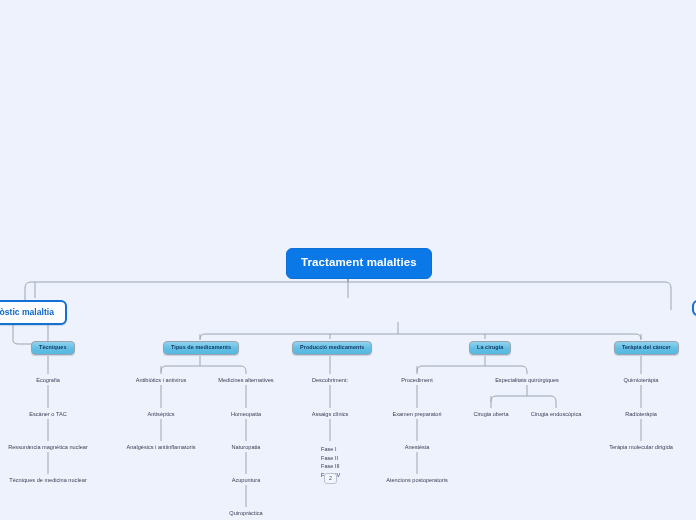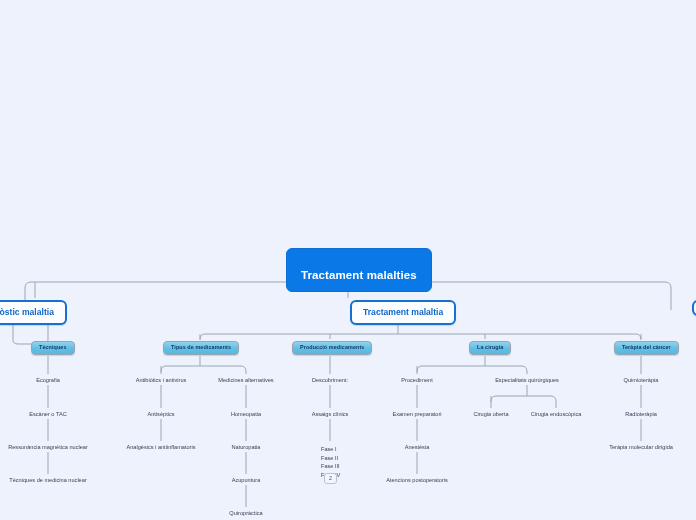--- a/index.html
+++ b/index.html
@@ -38,21 +38,21 @@
   }
 
   
   .n-root {
     background: #0b78e8;
     border: 1px solid #0b6fd6;
     border-radius: 6px;
     color: #ffffff;
     font-weight: bold;
     font-size: 11.5px;
-    padding: 21px 14px 9px 14px;
+    padding: 8px 14px 9px 14px;
     letter-spacing: .1px;
   }
 
   
   .n-l1 {
     background: #fcfdff;
     border: 2px solid #1471d4;
     border-radius: 6px;
     color: #1068c8;
     font-weight: bold;
@@ -158,21 +158,20 @@
       <path d="M641 356 L641 374"></path>
       <path d="M641 385 L641 408"></path>
       <path d="M641 419 L641 441"></path>
     </g>
   </svg>
 
   <div class="node n-root" style="left:286px; top:248px;">Tractament malalties</div>
 
   <div class="node n-l1" style="left:-24px; top:300px;">gnòstic malaltia</div>
 
-  <div class="node n-l1" style="left:350px; top:300px;">Tractament malaltia</div>
 
   <div class="node n-l1" style="left:692px; top:300px; width:20px;"></div>
 
   <div class="node n-l2" style="left:31px; top:341px;">Tècniques</div>
 
   <div class="node n-l2" style="left:163px; top:341px;">Tipus de medicaments</div>
 
   <div class="node n-l2" style="left:292px; top:341px;">Producció medicaments</div>
 
   <div class="node n-l2" style="left:469px; top:341px;">La cirugia</div>

